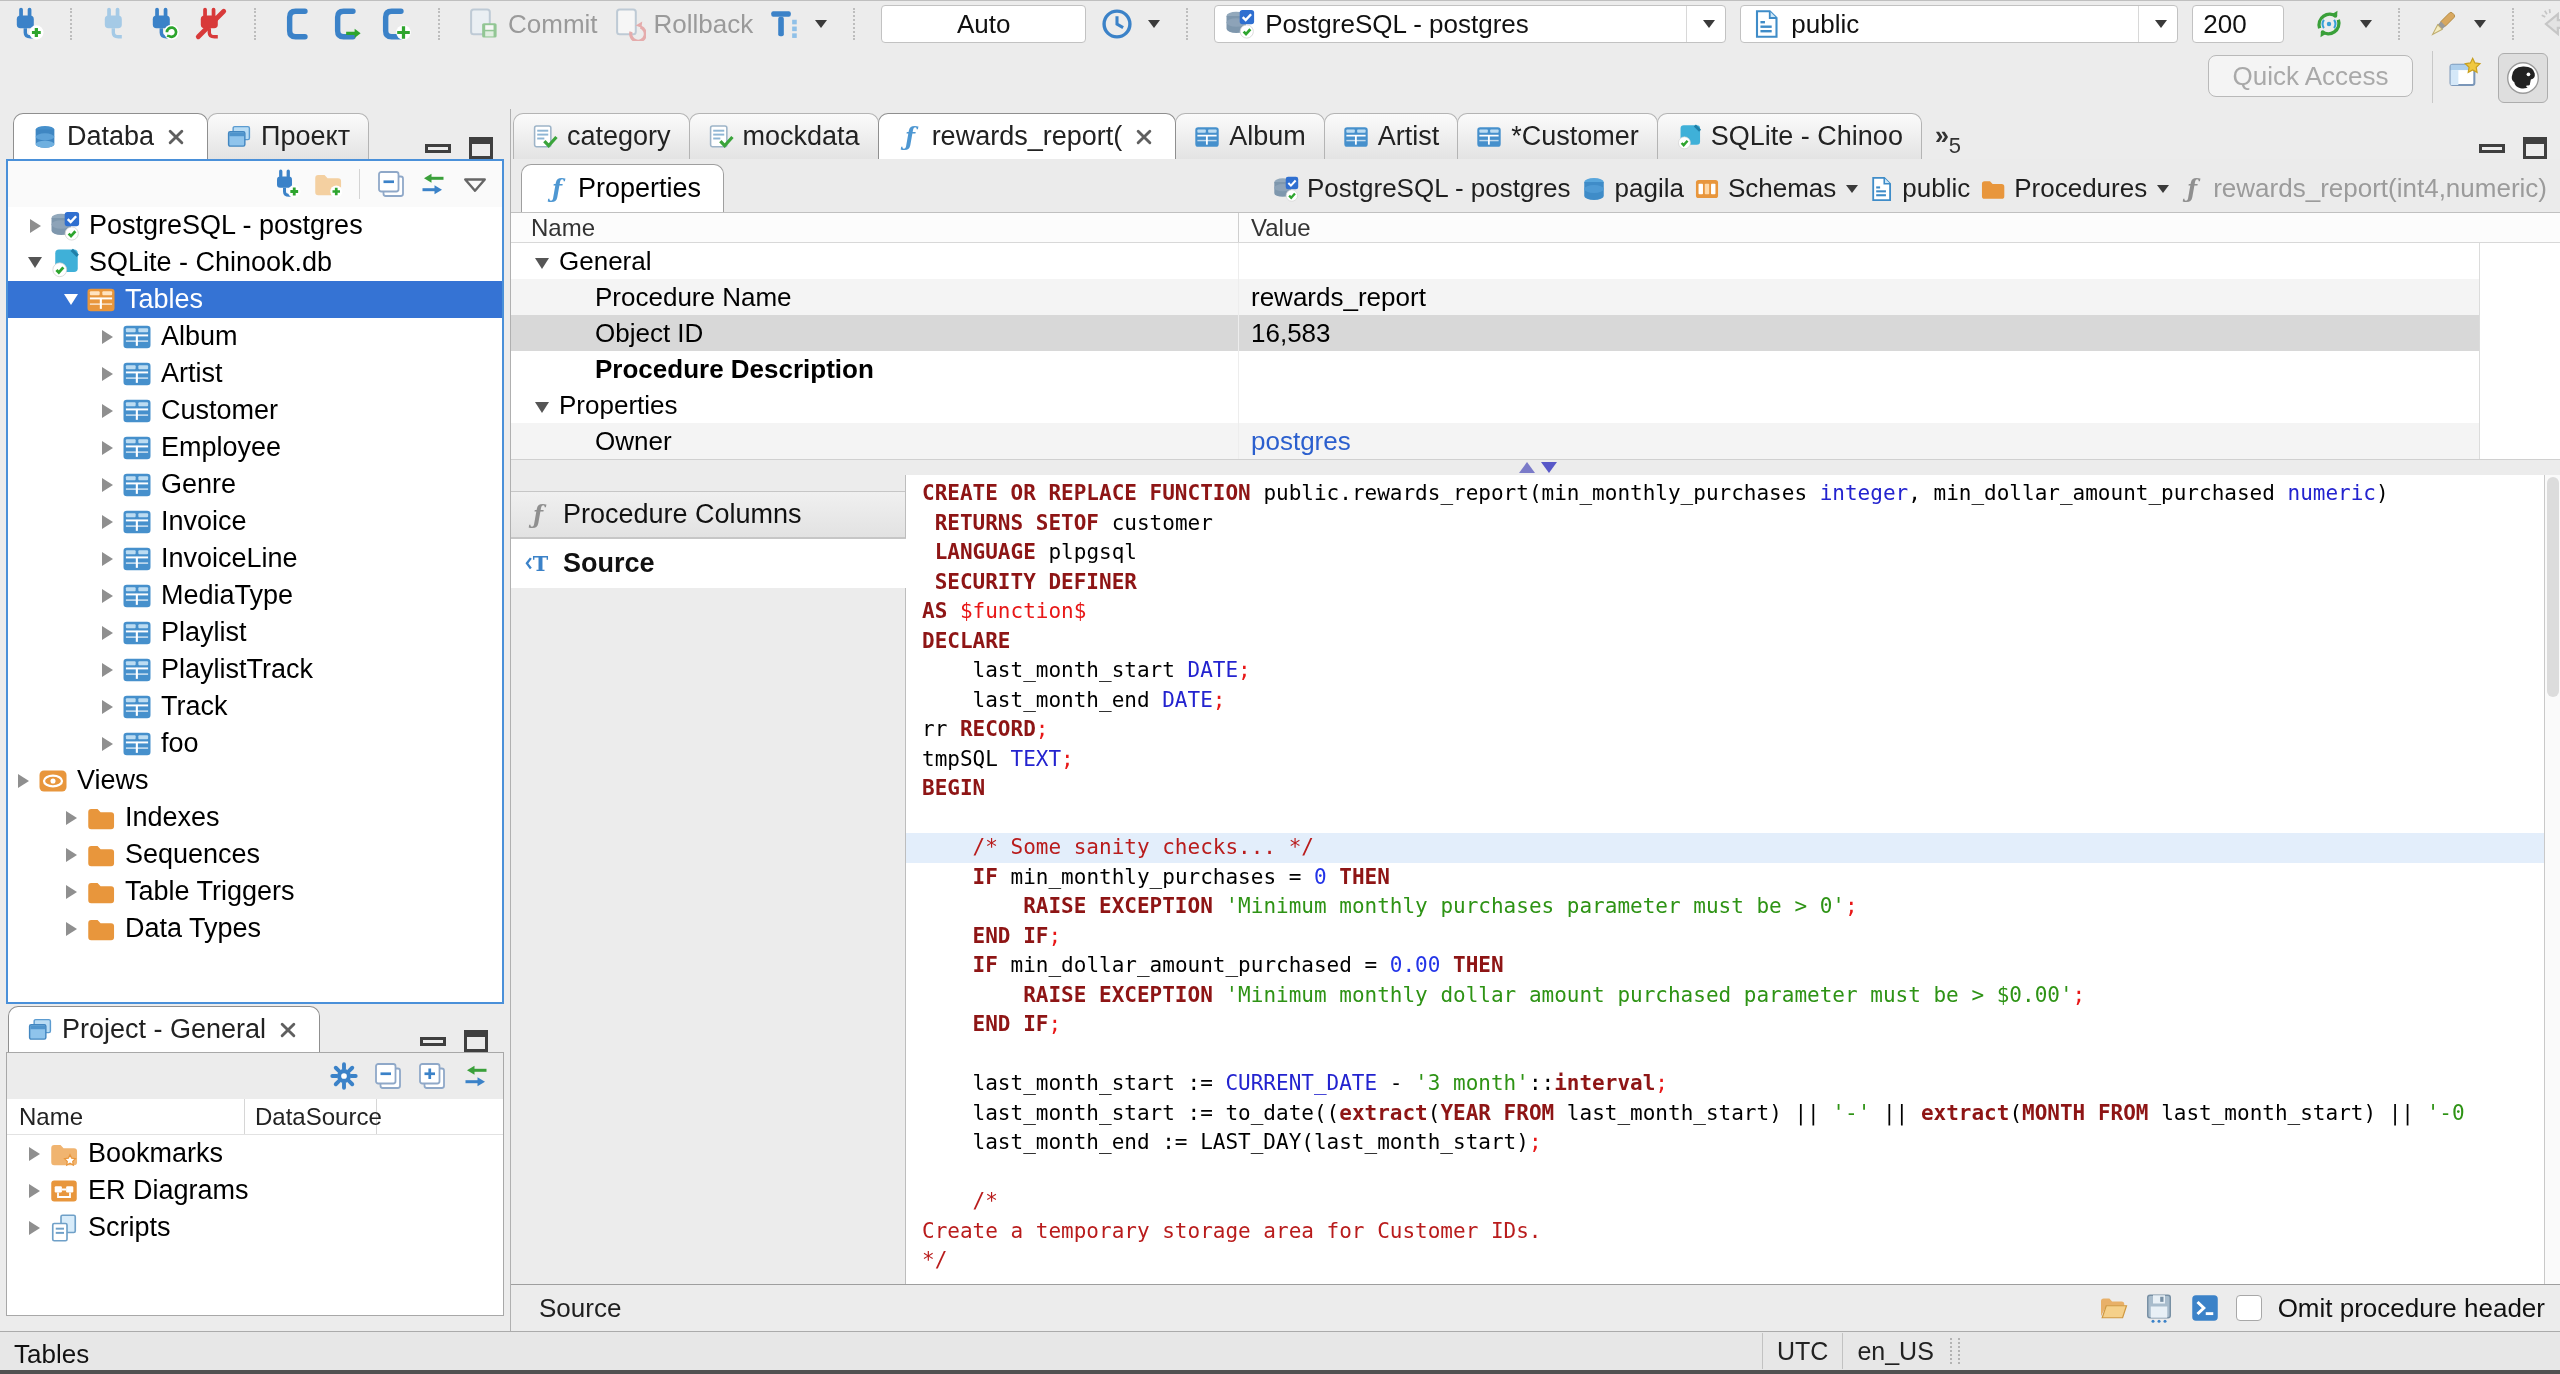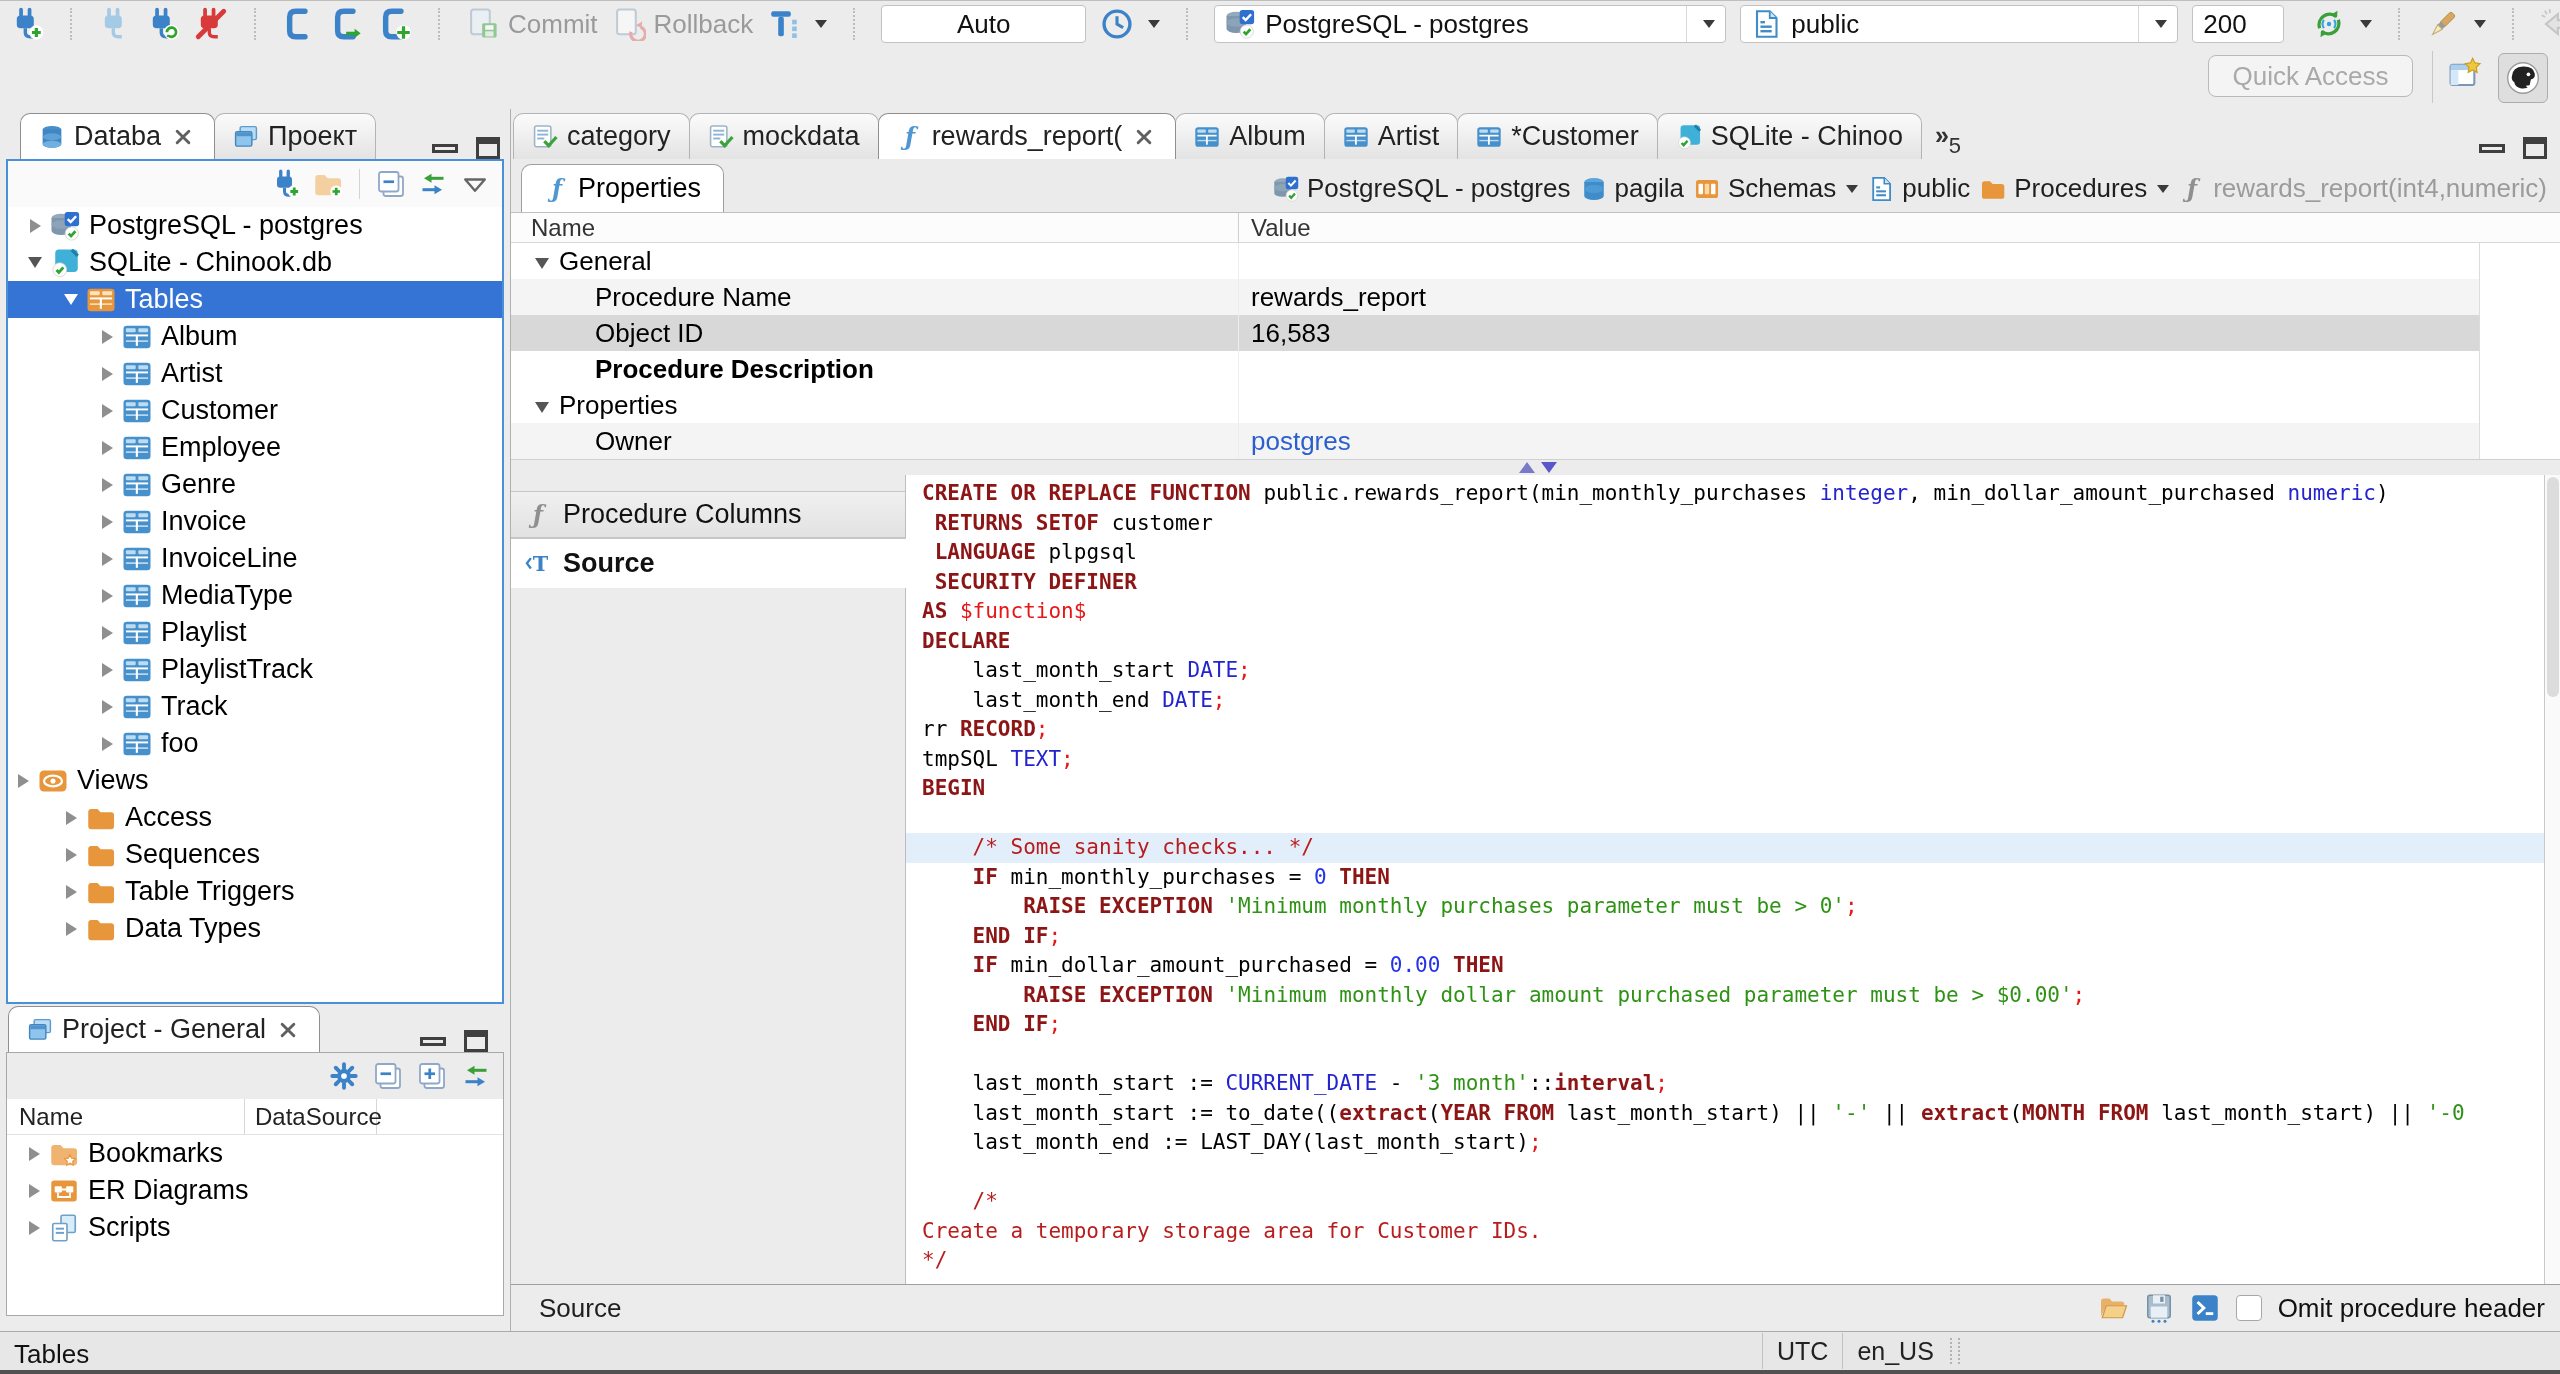--- a/index.html
+++ b/index.html
@@ -45,21 +45,21 @@
          font-size:27px; color:#222; border:1px solid #b4b4b4; border-bottom:none;
          border-radius:10px 10px 0 0; background:linear-gradient(#fbfbfb,#e3e3e3);
          margin-right:-1px; cursor:default; white-space:nowrap; }
   .tab.active { background:#fff; border-color:#8f8f8f; position:relative; z-index:2; }
   .winbtns { display:flex; align-items:center; gap:18px; margin-left:auto; padding-right:14px; }
   .win-min { width:26px; height:9px; border:3px solid #3f3f3f; }
   .win-max { width:24px; height:22px; border:3px solid #3f3f3f; border-top-width:7px; }
 
   
   #sidebar { position:absolute; left:0; top:108px; width:510px; height:1222px; }
-  #nav-tabs { left:20px; top:0; width:494px; height:50px; }
+  #nav-tabs { left:13px; top:0; width:494px; height:50px; }
   #nav-body { position:absolute; left:6px; top:50px; width:498px; height:845px;
               background:#fff; border:2.4px solid #4a90d9; }
   #nav-toolbar { height:46px; display:flex; align-items:center; justify-content:flex-end;
                  gap:12px; padding:0 12px; background:#fafafa; }
   #nav-toolbar .tsep { width:0; height:30px; border-left:1px solid #d4d4d4; margin:0 4px; }
   #nav-filter { display:block; width:478px; margin:4px 7px; height:42px; border:1.4px solid #b5b5b5;
                 border-radius:8px; padding:0 12px; font-size:26px; color:#333; outline:none;
                 font-family:"Liberation Sans", sans-serif; }
   #nav-filter::placeholder, #quick-access::placeholder { color:#a9a9a9; }
   .tree { overflow:hidden; }
@@ -717,21 +717,21 @@
           </div>
           <div class="trow" style="padding-left: 48px;">
             <span class="tw">
               <span class="arr-c"></span>
             </span>
             <span class="icon">
               <svg viewBox="0 0 20 20" xmlns="http://www.w3.org/2000/svg">
                 <path d="M1.5 6 q0-2 2-2 h4.2 l2 2.2 h7 q2 0 2 2 v7.3 q0 2-2 2 h-13.2 q-2 0-2-2 z" fill="#e8963c"></path>
               </svg>
             </span>
-            <span class="lbl">Access</span>
+            <span class="lbl">Indexes</span>
           </div>
           <div class="trow" style="padding-left: 48px;">
             <span class="tw">
               <span class="arr-c"></span>
             </span>
             <span class="icon">
               <svg viewBox="0 0 20 20" xmlns="http://www.w3.org/2000/svg">
                 <path d="M1.5 6 q0-2 2-2 h4.2 l2 2.2 h7 q2 0 2 2 v7.3 q0 2-2 2 h-13.2 q-2 0-2-2 z" fill="#e8963c"></path>
               </svg>
             </span>

